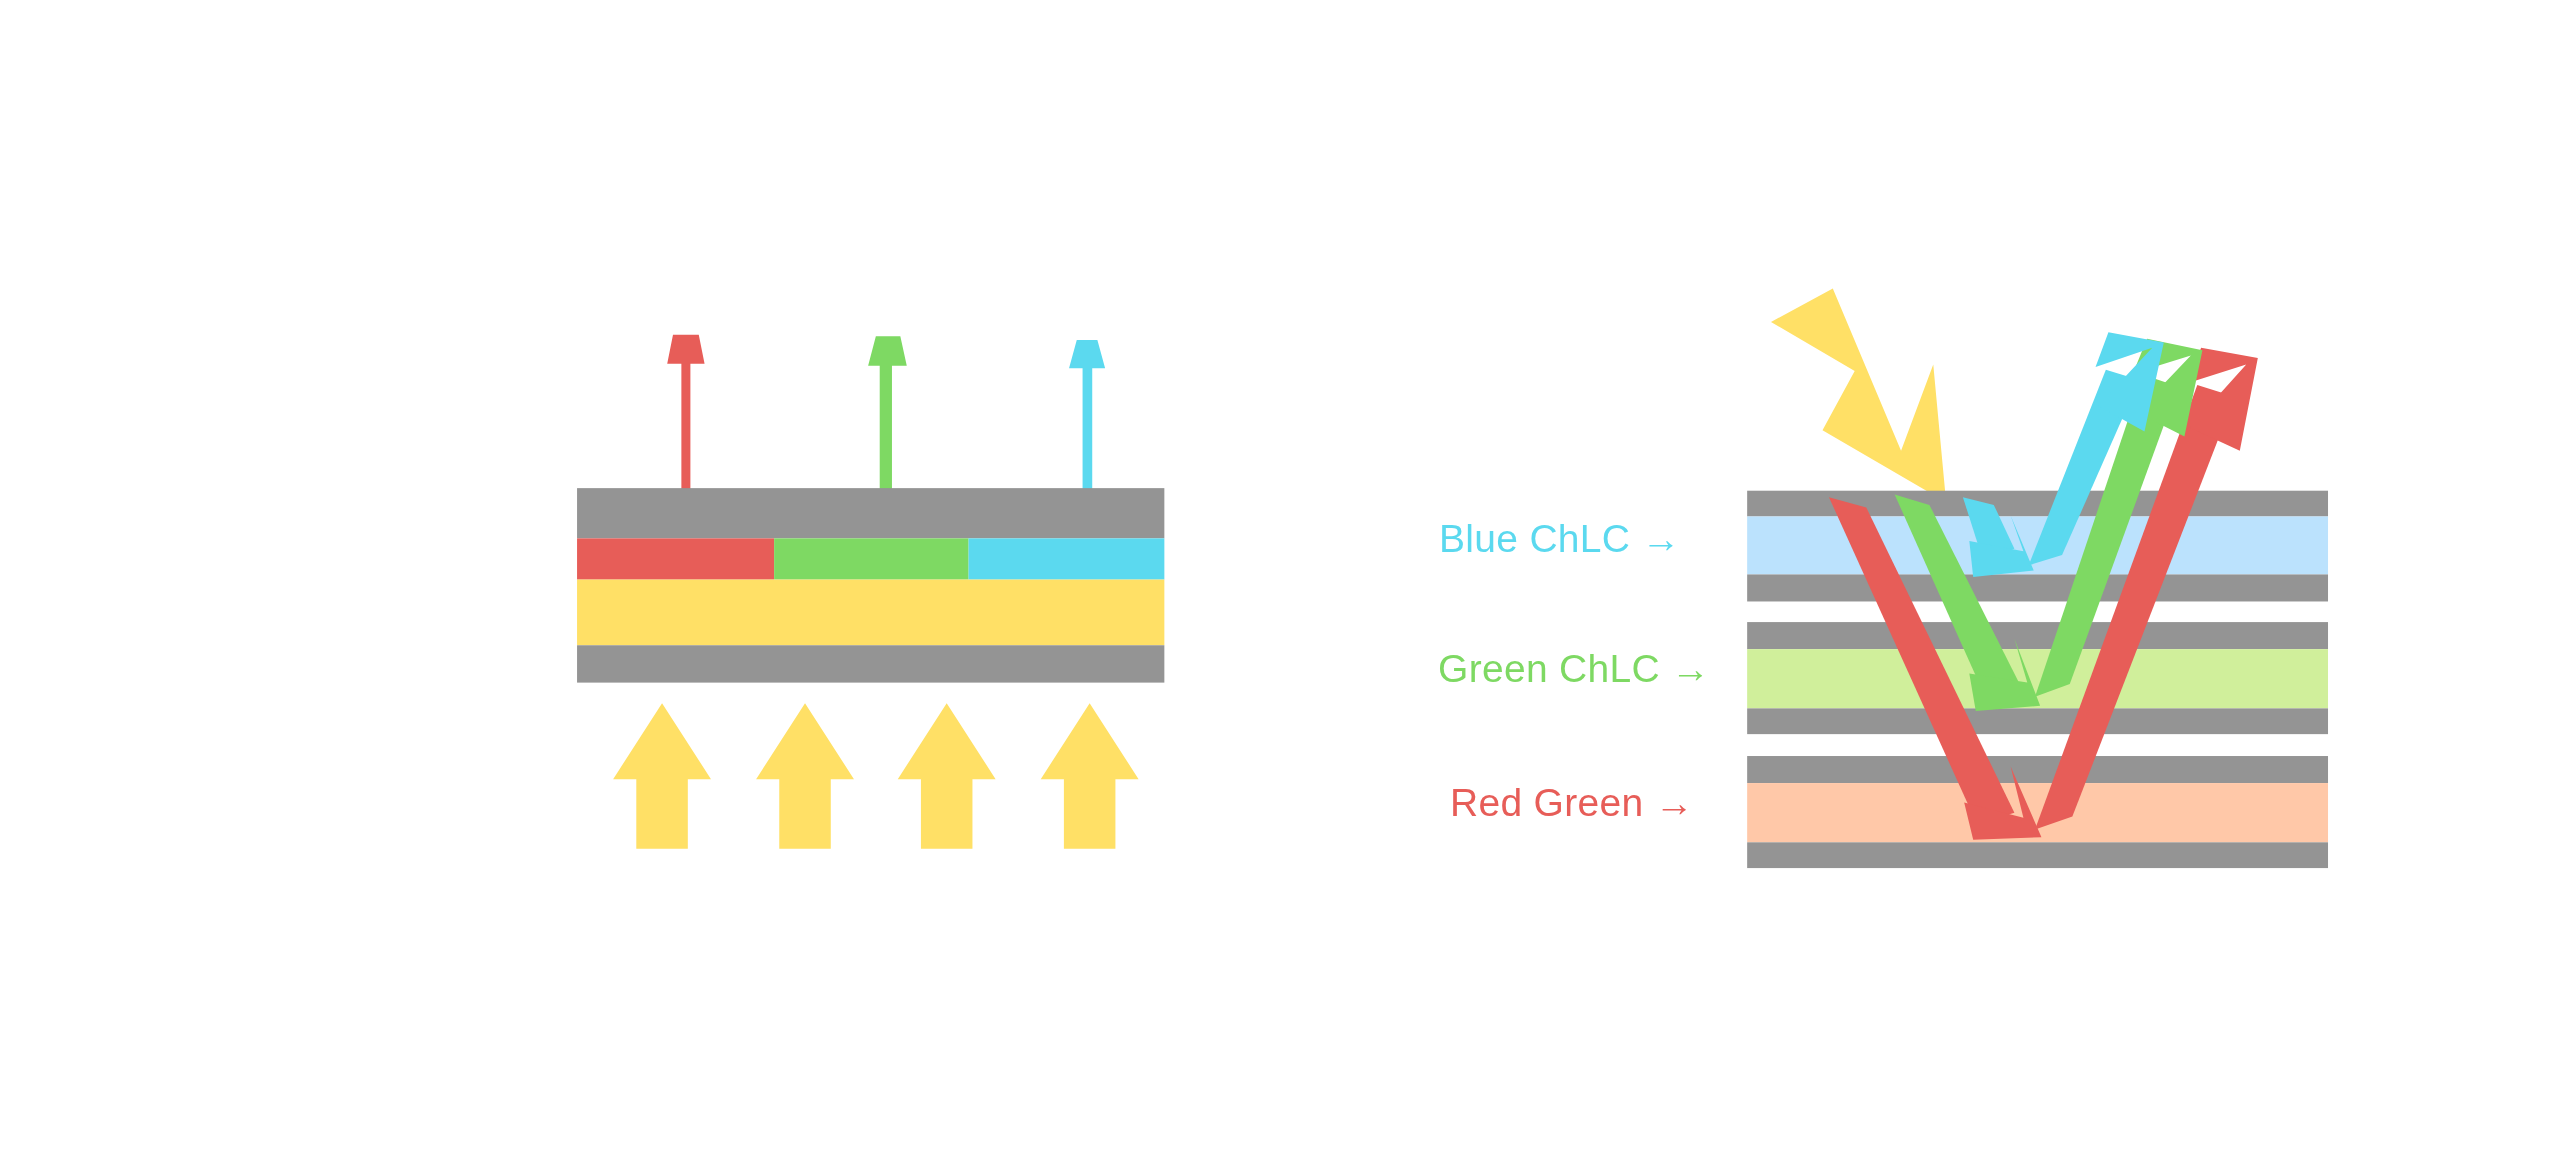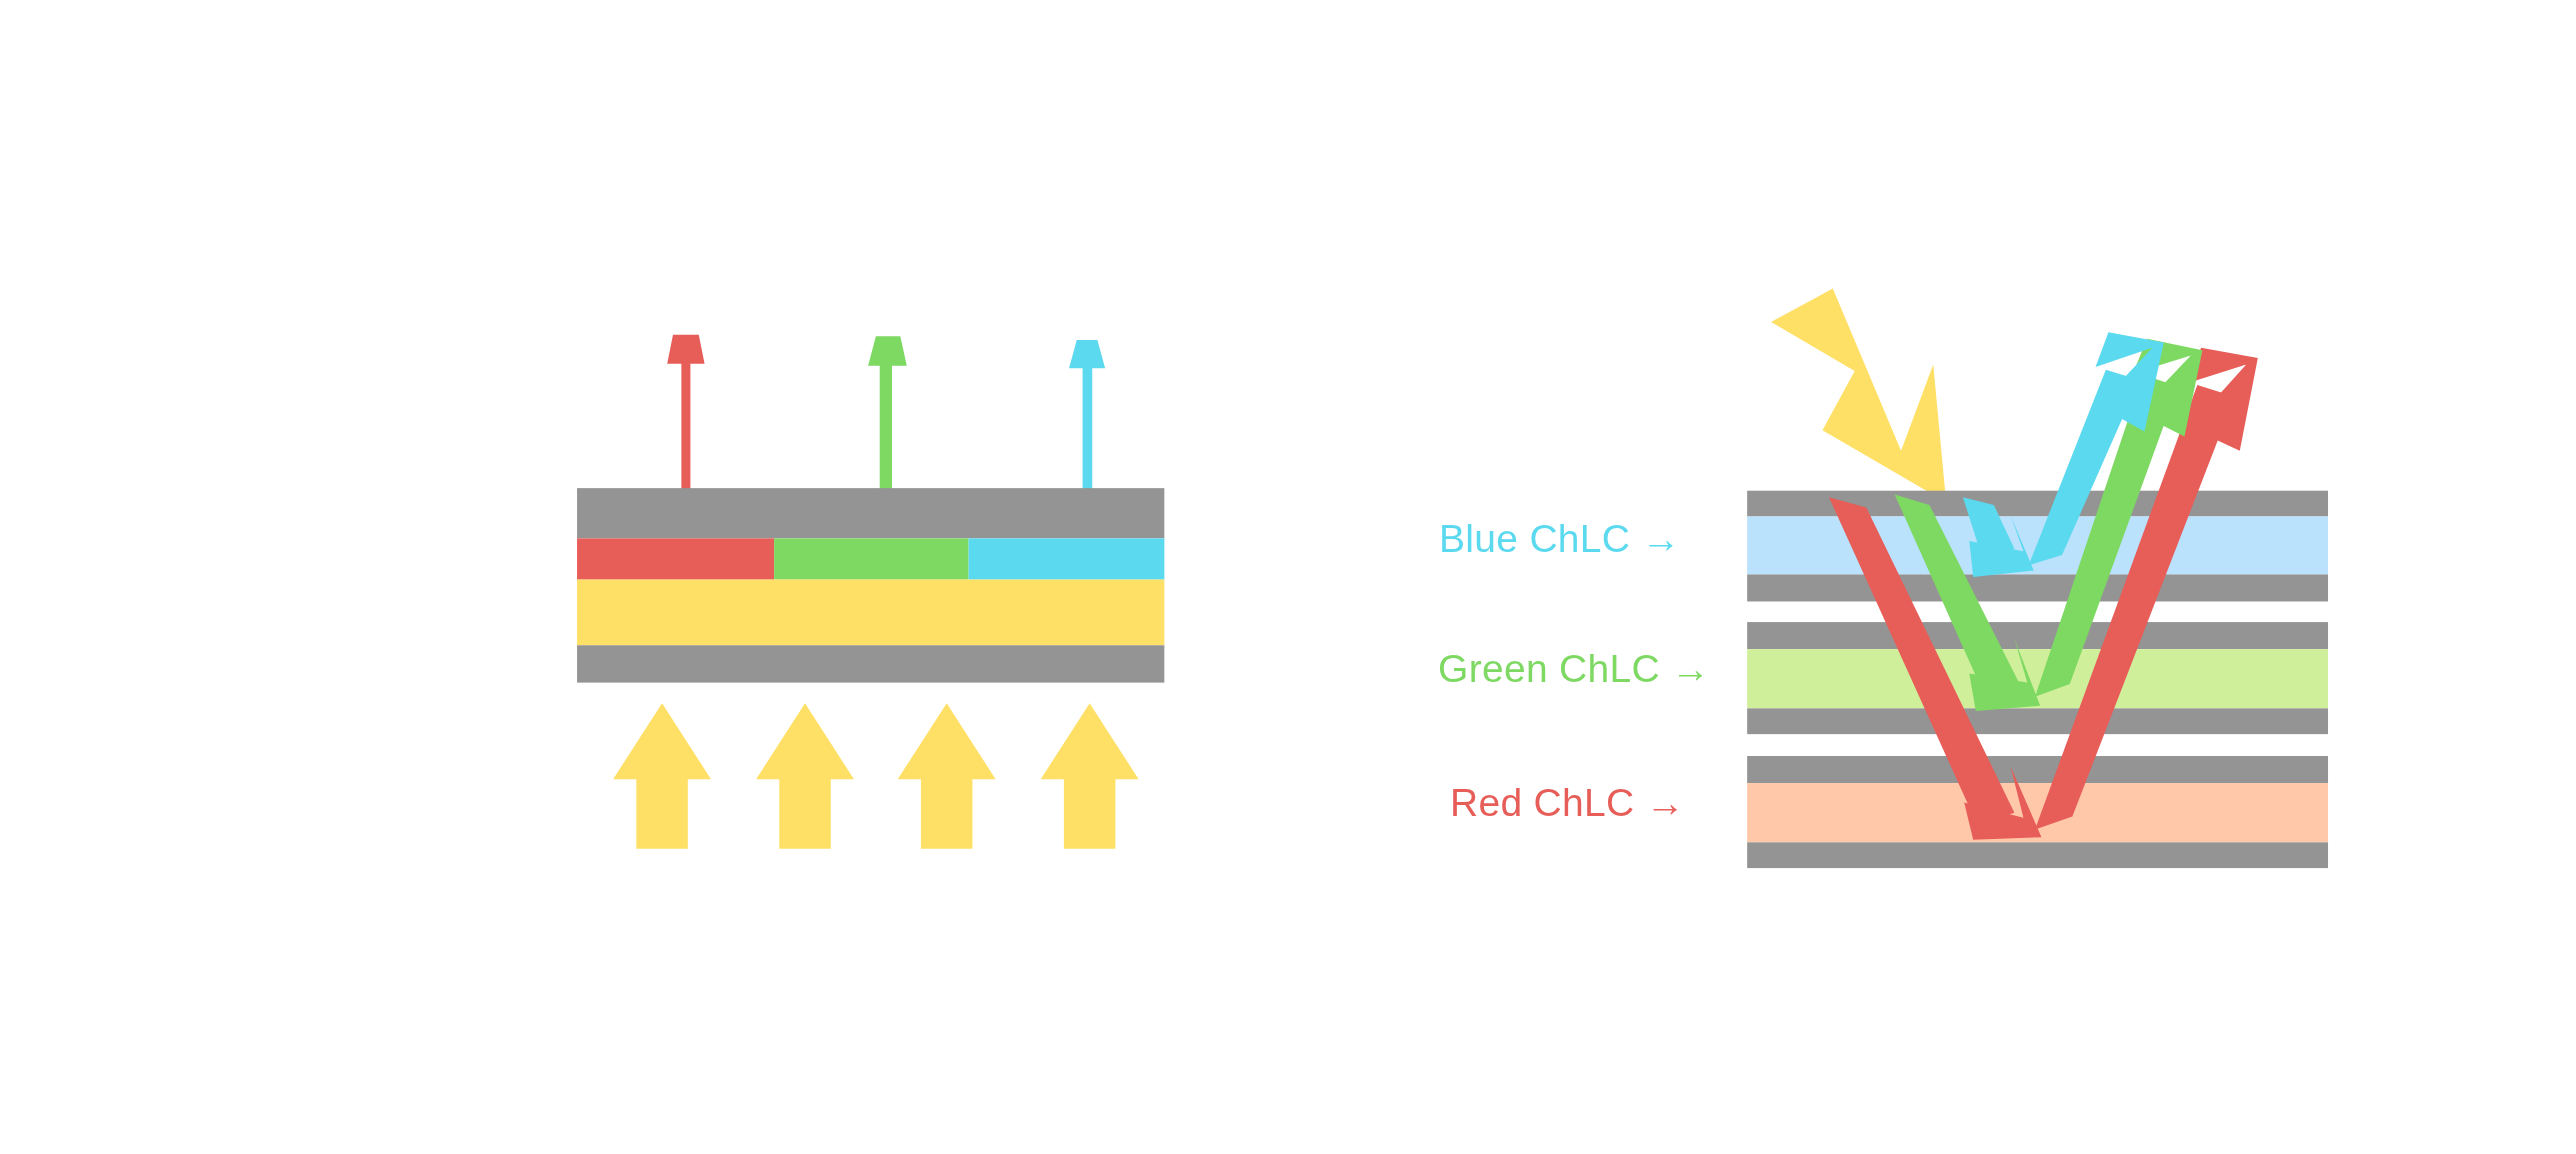--- a/index.html
+++ b/index.html
@@ -107,18 +107,18 @@
     <span>Blue ChLC</span>
     <span>→</span>
   </div>
 
   <div class="lbl" style="left:1396px;top:649px;color:#7ed963;margin-left:42px;">
     <span>Green ChLC</span>
     <span>→</span>
   </div>
 
   <div class="lbl" style="left:1450px;top:783px;color:#e75d58;">
-    <span>Red ChLC</span>
+    <span>Red Green</span>
     <span>→</span>
   </div>
 
 </div>
 
 
 </body></html>

